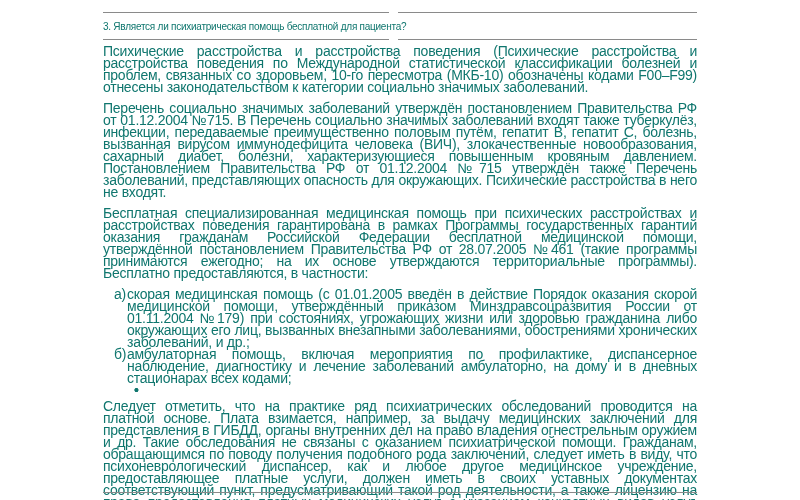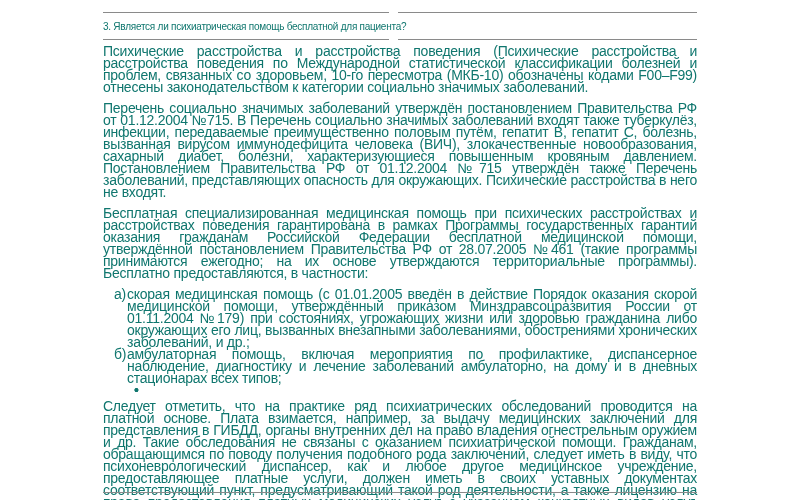--- a/index.html
+++ b/index.html
@@ -62,21 +62,21 @@
 
   <div class="list">
 
     <div class="li hang txt">
       <span class="marker">а)</span>
       <span>скорая медицинская помощь (с 01.01.2005 введён в действие Порядок оказания скорой медицинской помощи, утверждённый приказом Минздравсоцразвития России от 01.11.2004 №179) при состояниях, угрожающих жизни или здоровью гражданина либо окружающих его лиц, вызванных внезапными заболеваниями, обострениями хронических заболеваний, и др.;</span>
     </div>
 
     <div class="li hang txt">
       <span class="marker">б)</span>
-      <span>амбулаторная помощь, включая мероприятия по профилактике, диспансерное наблюдение, диагностику и лечение заболеваний амбулаторно, на дому и в дневных стационарах всех типов;</span>
+      <span>амбулаторная помощь, включая мероприятия по профилактике, диспансерное наблюдение, диагностику и лечение заболеваний амбулаторно, на дому и в дневных стационарах всех кодами;</span>
     </div>
 
 
     <div class="bullets">
       <div class="bullet txt">
         <span class="dot">•</span>
       </div>
       <div class="bullet txt">
         <span class="dot">•</span>
       </div>

